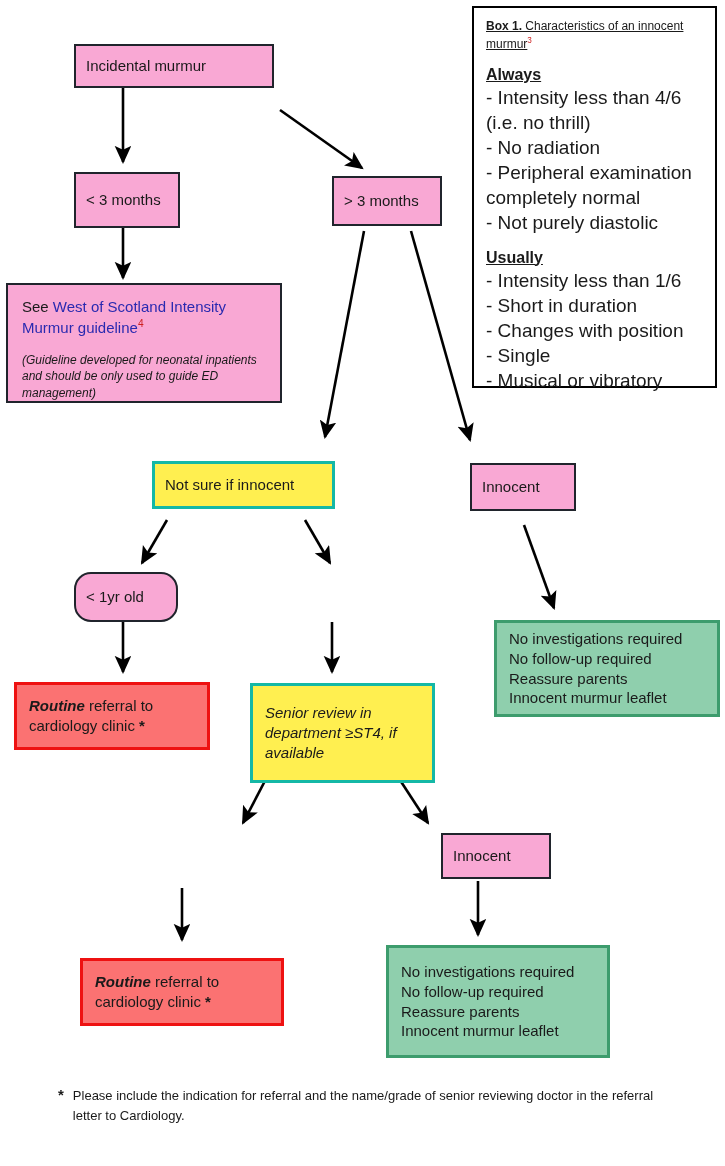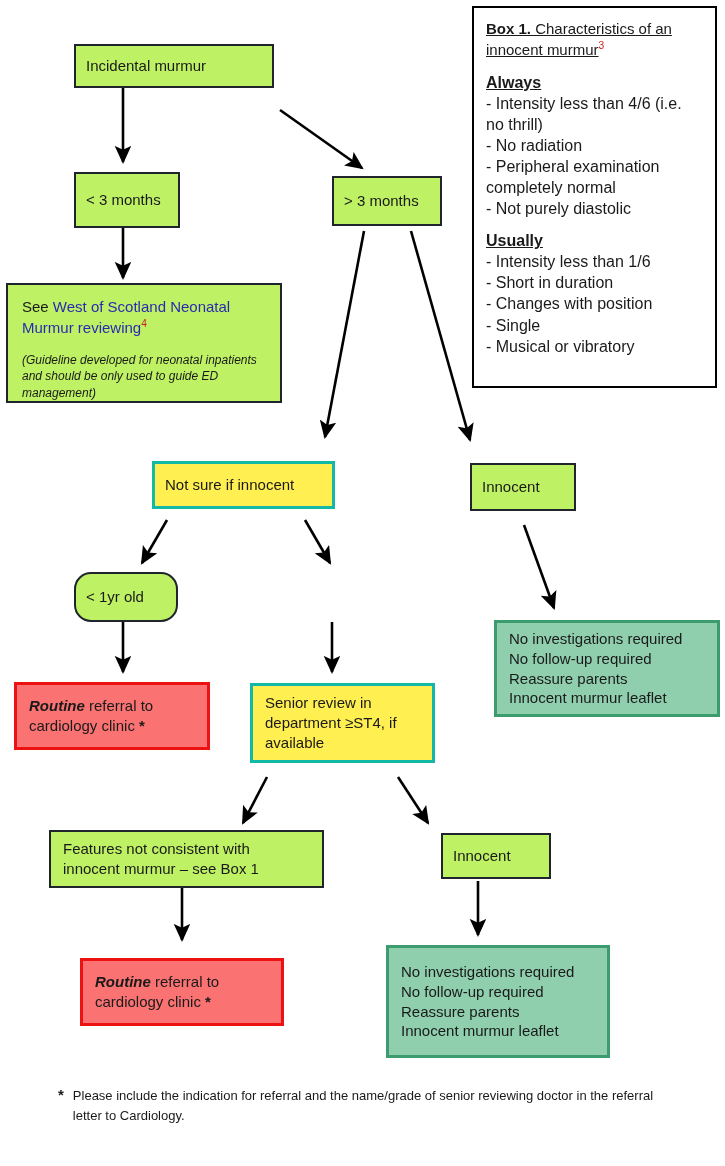--- a/index.html
+++ b/index.html
@@ -28,21 +28,21 @@
   }
   .node {
     position: absolute;
     box-sizing: border-box;
     display: flex;
     flex-direction: column;
     justify-content: center;
     line-height: 1.32;
   }
   .node-blue {
-    background: #bef264;
+    background: #f9a8d4;
     border: 2px solid #20242c;
   }
   .node-yellow {
     background: #ffef50;
     border: 3px solid #14b8a6;
   }
   .node-red {
     background: #fb7272;
     border: 3px solid #ee1111;
   }
@@ -66,33 +66,33 @@
     font-size: 12px;
     line-height: 1.38;
   }
   .bold-ital {
     font-weight: bold;
     font-style: italic;
   }
   .bold { font-weight: bold; }
   .uline { text-decoration: underline; }
   .box1-title {
-    font-size: 15px;
+    font-size: 12px;
     line-height: 1.42;
     margin-bottom: 2px;
   }
   .box1-head {
     font-size: 16px;
     font-weight: bold;
     text-decoration: underline;
     margin-top: 13px;
     margin-bottom: 1px;
   }
   .box1-item {
-    font-size: 16px;
+    font-size: 19px;
     line-height: 1.32;
   }
   .box1 {
     position: absolute;
     box-sizing: border-box;
     background: #ffffff;
     border: 2px solid #000000;
     padding: 10px 12px 12px 12px;
     display: block;
   }
@@ -163,21 +163,21 @@
   <div class="node node-blue pad t15" style="left:74px; top:172px; width:106px; height:56px;">
     <span class="line">&lt; 3 months</span>
   </div>
 
   <div class="node node-blue pad t15" style="left:332px; top:176px; width:110px; height:50px;">
     <span class="line">&gt; 3 months</span>
   </div>
 
   <div class="node node-blue t15" style="left:6px; top:283px; width:276px; height:120px; padding:12px 14px; justify-content:flex-start;">
     <div class="line">
-      <span>See </span><span class="link-text">West of Scotland Neonatal Murmur reviewing</span><span class="sup-red">4</span>
+      <span>See </span><span class="link-text">West of Scotland Intensity Murmur guideline</span><span class="sup-red">4</span>
     </div>
     <div class="ital" style="margin-top:14px;">(Guideline developed for neonatal inpatients and should be only used to guide ED management)</div>
   </div>
 
   <div class="node node-yellow pad t15" style="left:152px; top:461px; width:183px; height:48px;">
     <span class="line">Not sure if innocent</span>
   </div>
 
   <div class="node node-blue pad t15" style="left:470px; top:463px; width:106px; height:48px;">
     <span class="line">Innocent</span>
@@ -187,34 +187,31 @@
     <span class="line">&lt; 1yr old</span>
   </div>
 
 
   <div class="node node-red t15" style="left:14px; top:682px; width:196px; height:68px; padding:8px 12px;">
     <div class="line">
       <span class="bold-ital">Routine</span><span> referral to cardiology clinic </span><span class="star-b">*</span>
     </div>
   </div>
 
-  <div class="node node-yellow t15" style="left:250px; top:683px; width:185px; height:80px; padding:8px 12px;">
+  <div class="node node-yellow t15" style="left:250px; top:683px; width:185px; height:100px; padding:8px 12px;font-style:italic;">
     <span class="line">Senior review in department ≥ST4, if available</span>
   </div>
 
   <div class="node node-green t15" style="left:494px; top:620px; width:226px; height:97px; padding:8px 12px;">
     <span class="line">No investigations required</span>
     <span class="line">No follow-up required</span>
     <span class="line">Reassure parents</span>
     <span class="line">Innocent murmur leaflet</span>
   </div>
 
-  <div class="node node-blue t15" style="left:49px; top:830px; width:275px; height:58px; padding:8px 12px;">
-    <span class="line">Features not consistent with innocent murmur – see Box 1</span>
-  </div>
 
   <div class="node node-blue pad t15" style="left:441px; top:833px; width:110px; height:46px;">
     <span class="line">Innocent</span>
   </div>
 
   <div class="node node-red t15" style="left:80px; top:958px; width:204px; height:68px; padding:8px 12px;">
     <div class="line">
       <span class="bold-ital">Routine</span><span> referral to cardiology clinic </span><span class="star-b">*</span>
     </div>
   </div>

